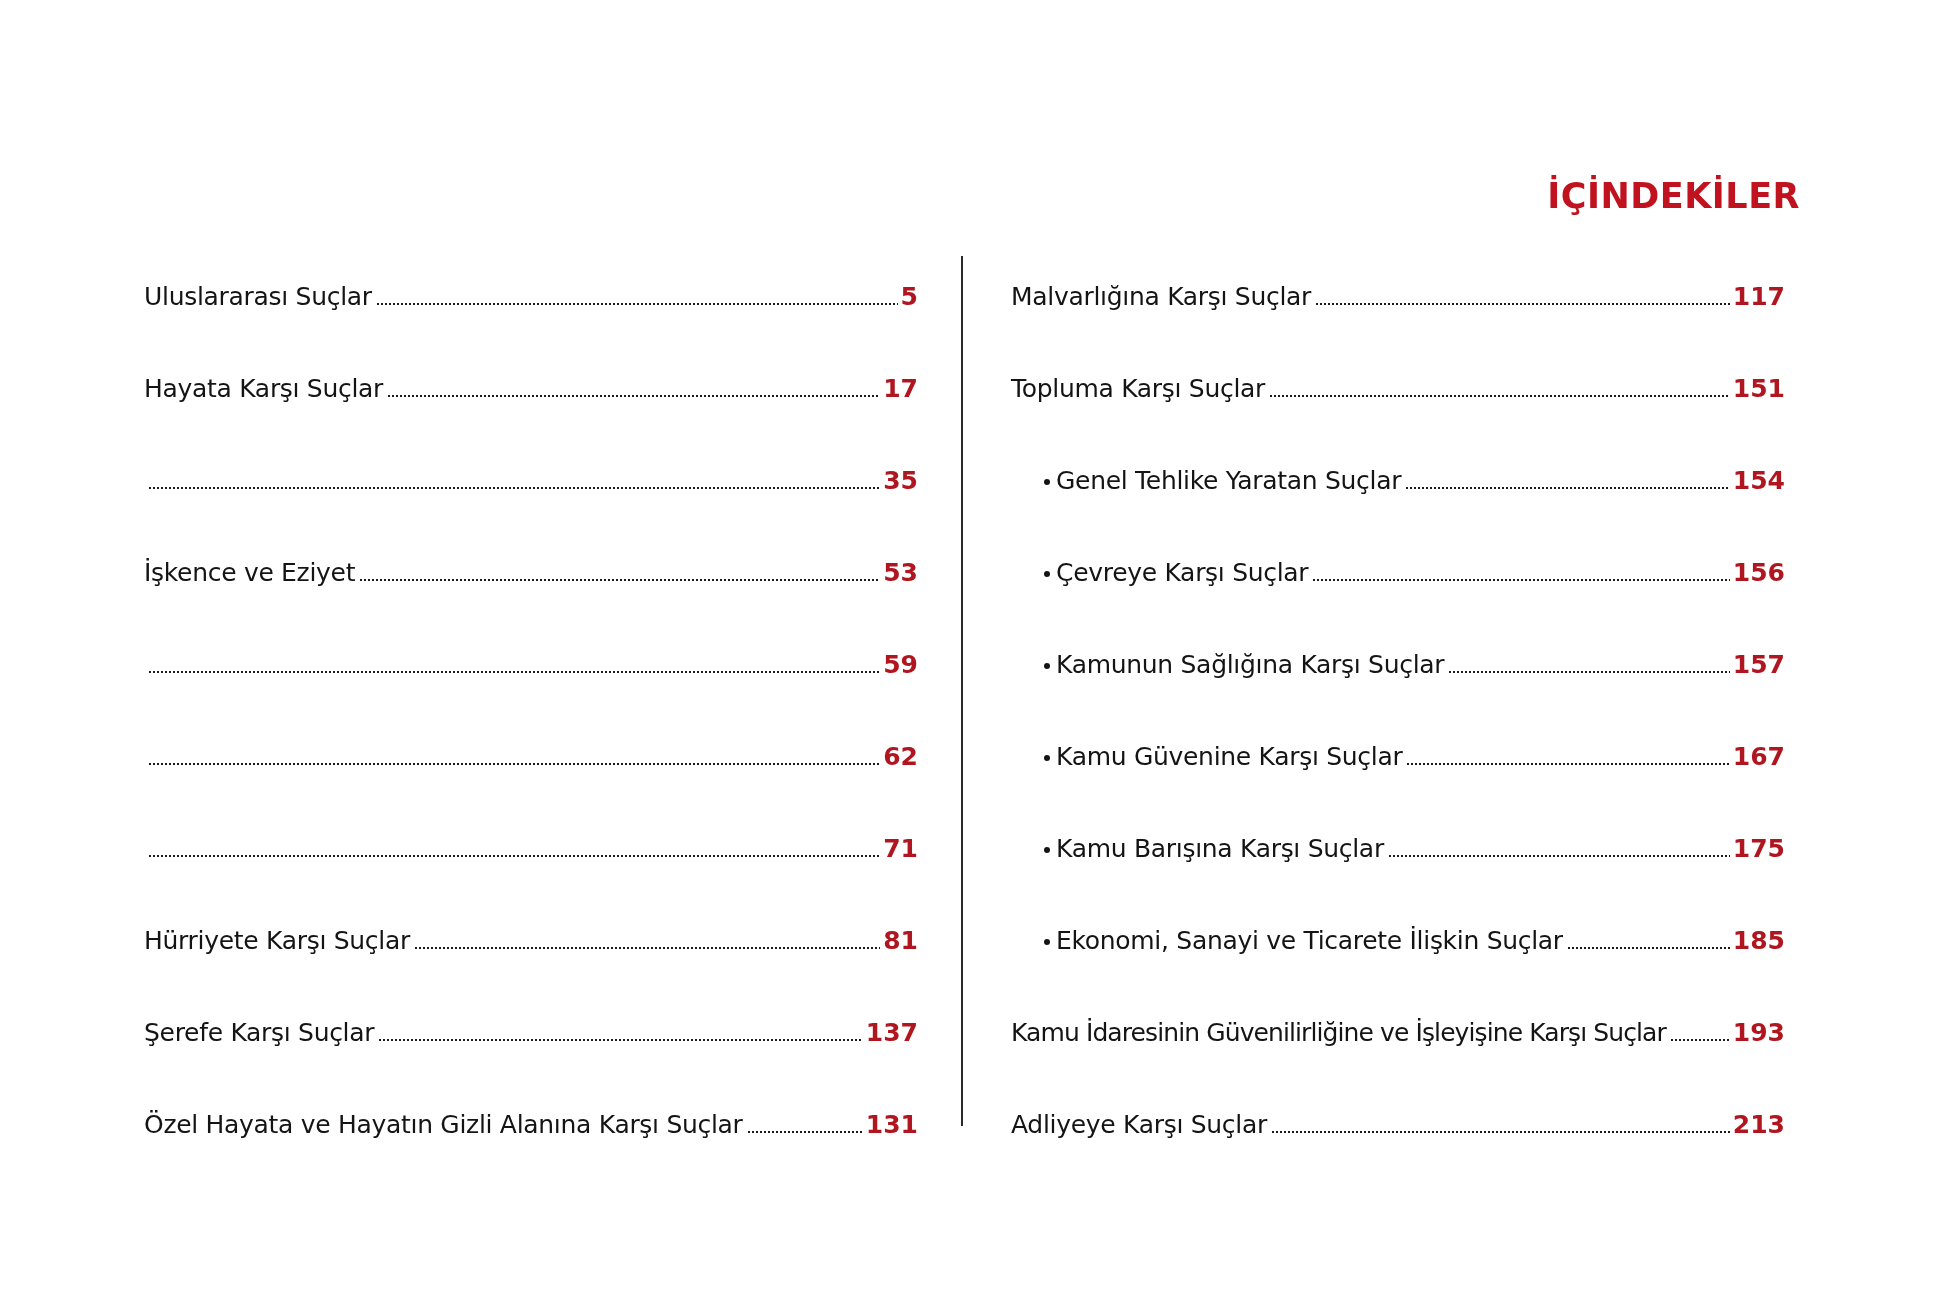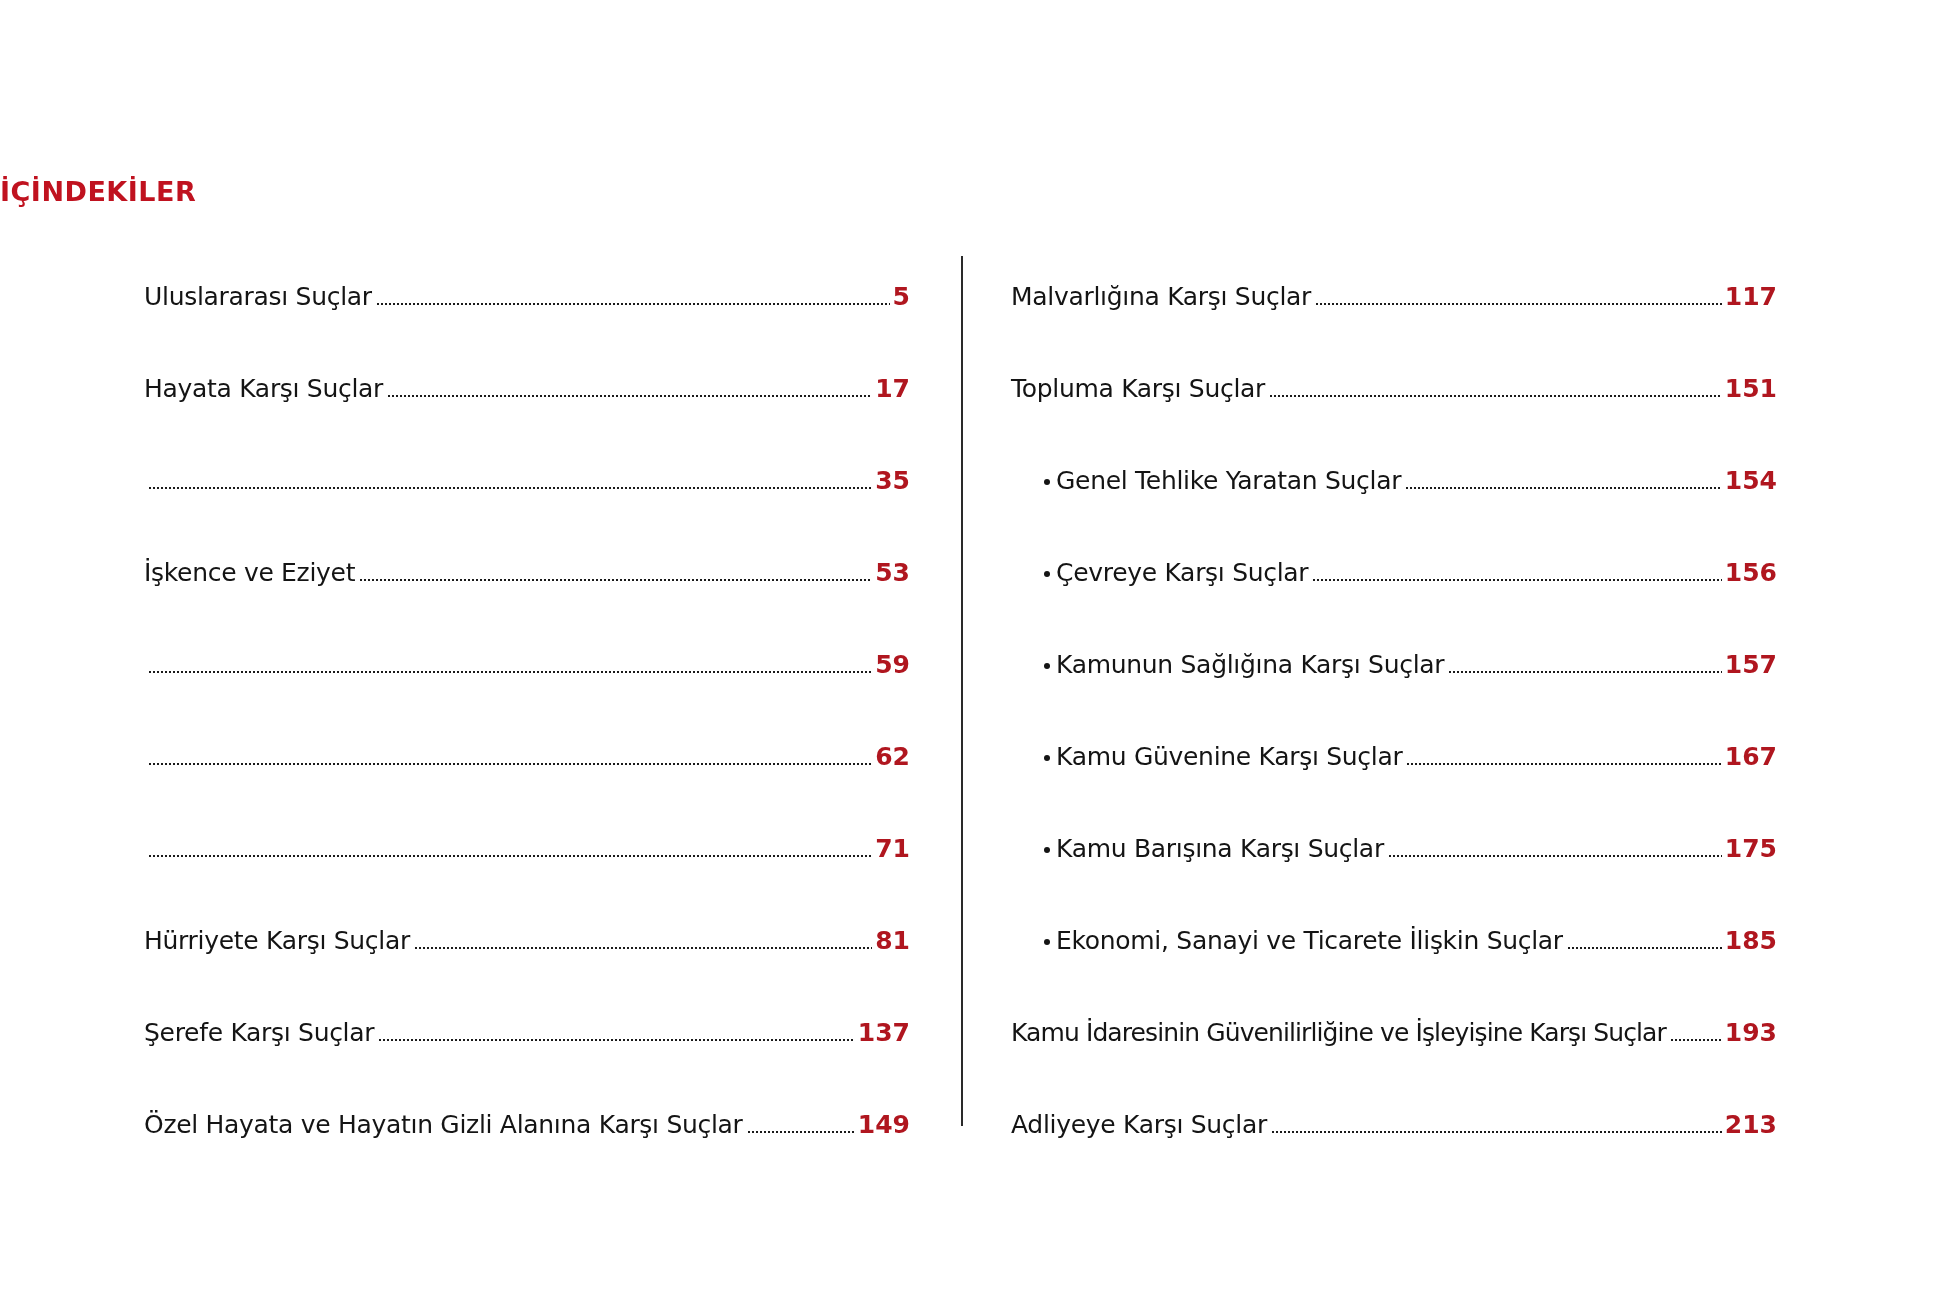--- a/index.html
+++ b/index.html
@@ -1,25 +1,25 @@
 <!DOCTYPE html>
 <html><head>
 <meta charset="utf-8">
 <style>
   html, body { margin: 0; padding: 0; background: #ffffff; }
   body { width: 1938px; height: 1308px; position: relative; overflow: hidden;
          font-family: "DejaVu Sans", "Liberation Sans", sans-serif; color: #141414; }
-  .title { position: absolute; left: 0; width: 1800px; top: 176px; text-align: left;
-           font-family: "DejaVu Sans", sans-serif; font-weight: bold; font-size: 27px;
+  .title { position: absolute; left: 0; width: 1800px; top: 176px; text-align: right;
+           font-family: "DejaVu Sans", sans-serif; font-weight: bold; font-size: 35px;
            color: #c0121f; letter-spacing: 0.5px; }
   .divider { position: absolute; left: 961px; top: 256px; width: 2px; height: 870px; background: #2a2a2a; }
   .col { position: absolute; top: 0; }
   .col.left { left: 144px; width: 782px; }
   .col.right { left: 1011px; width: 782px; }
-  .row { position: absolute; left: 0; right: 16px; height: 40px; display: flex; align-items: flex-end;
+  .row { position: absolute; left: 0; right: 8px; height: 40px; display: flex; align-items: flex-end;
          font-size: 25px; line-height: 30px; white-space: nowrap; }
   .row.sub { left: 40px; margin-left: 6px; }
   .bullet { display: inline-block; width: 6px; height: 6px; background: #141414; border-radius: 50%;
             margin: 0 6px 11px -13px; flex: none; }
   .label { flex: none; letter-spacing: -0.3px; }
   .leader { flex: 1 1 auto; overflow: hidden; margin: 0 3px 6px 4px; height: 4px;
             background-image: radial-gradient(circle, #1a1a1a 1px, transparent 1.2px);
             background-size: 4px 4px; background-repeat: repeat-x; background-position: left center; }
   .page { flex: none; font-weight: bold; color: #b0161f; }
 </style>
@@ -68,21 +68,21 @@
     <span class="page">81</span>
   </div>
   <div class="row" style="top:1008px">
     <span class="label">Şerefe Karşı Suçlar</span>
     <span class="leader"></span>
     <span class="page">137</span>
   </div>
   <div class="row" style="top:1100px">
     <span class="label">Özel Hayata ve Hayatın Gizli Alanına Karşı Suçlar</span>
     <span class="leader"></span>
-    <span class="page">149</span>
+    <span class="page">131</span>
   </div>
 </div>
 
 <div class="col right">
   <div class="row" style="top:272px">
     <span class="label">Malvarlığına Karşı Suçlar</span>
     <span class="leader"></span>
     <span class="page">117</span>
   </div>
   <div class="row" style="top:364px">

